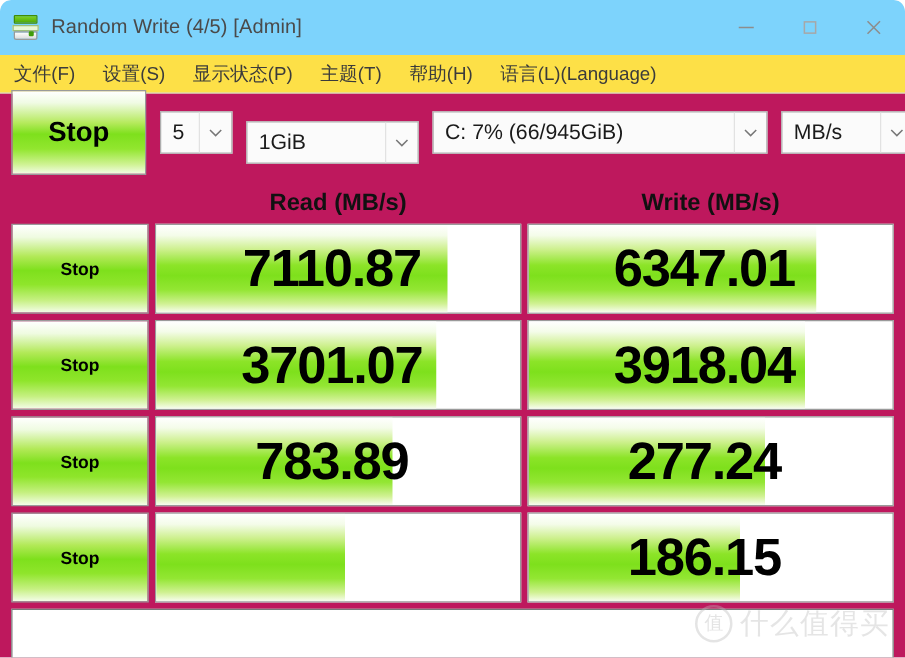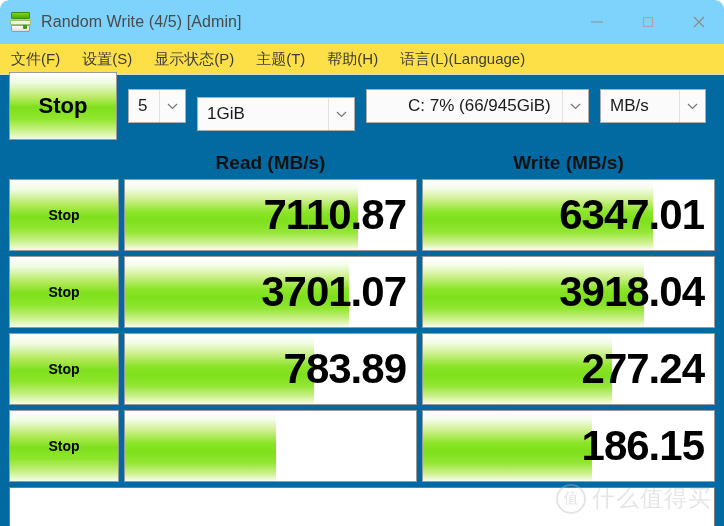--- a/index.html
+++ b/index.html
@@ -113,21 +113,21 @@
     font-size: 15px;
     color: #3b3b3b;
     margin-right: 22px;
     white-space: nowrap;
     cursor: default;
   }
 
   
   #client {
     position: relative;
-    background: #0369a1;
+    background: #be185d;
     height: 451px;
     padding: 0 9px;
     box-sizing: border-box;
   }
 
   
   #toolbar {
     display: flex;
     align-items: center;
     padding-top: 6px;
@@ -175,22 +175,22 @@
     width: 26px;
     flex: 0 0 auto;
     display: flex;
     align-items: center;
     justify-content: center;
     border-left: 1px solid #e2e2e2;
     height: 100%;
     box-sizing: border-box;
   }
   #combo-count { width: 58px; }
-  #combo-size  { width: 158px; margin-top: 16px; }
-  #combo-drive { width: 223px; padding-left: 32px; }
+  #combo-size  { width: 138px; margin-top: 16px; }
+  #combo-drive { width: 268px; }
   #combo-unit  { width: 106px; }
 
   
   #header-row {
     display: flex;
     height: 32px;
     align-items: center;
     margin-top: 16px;
   }
   #header-row .hdr-spacer { width: 110px; flex: 0 0 auto; }
@@ -228,21 +228,21 @@
   .score-cell {
     flex: 1 1 0;
     margin-left: 5px;
     border: 1px solid #9a9a9a;
     box-sizing: border-box;
     background: #ffffff;
     position: relative;
     overflow: hidden;
     display: flex;
     align-items: center;
-    justify-content: flex-end;
+    justify-content: center;
   }
   .score-fill {
     position: absolute;
     left: 0; top: 0; bottom: 0;
     background: linear-gradient(180deg,
         #ffffff 0%, #f4fce9 12%, #cdf08d 28%,
         #8ce428 46%, #7ee01c 58%, #93e633 74%,
         #d0f193 90%, #f8fdf0 100%);
   }
   .score-text {

